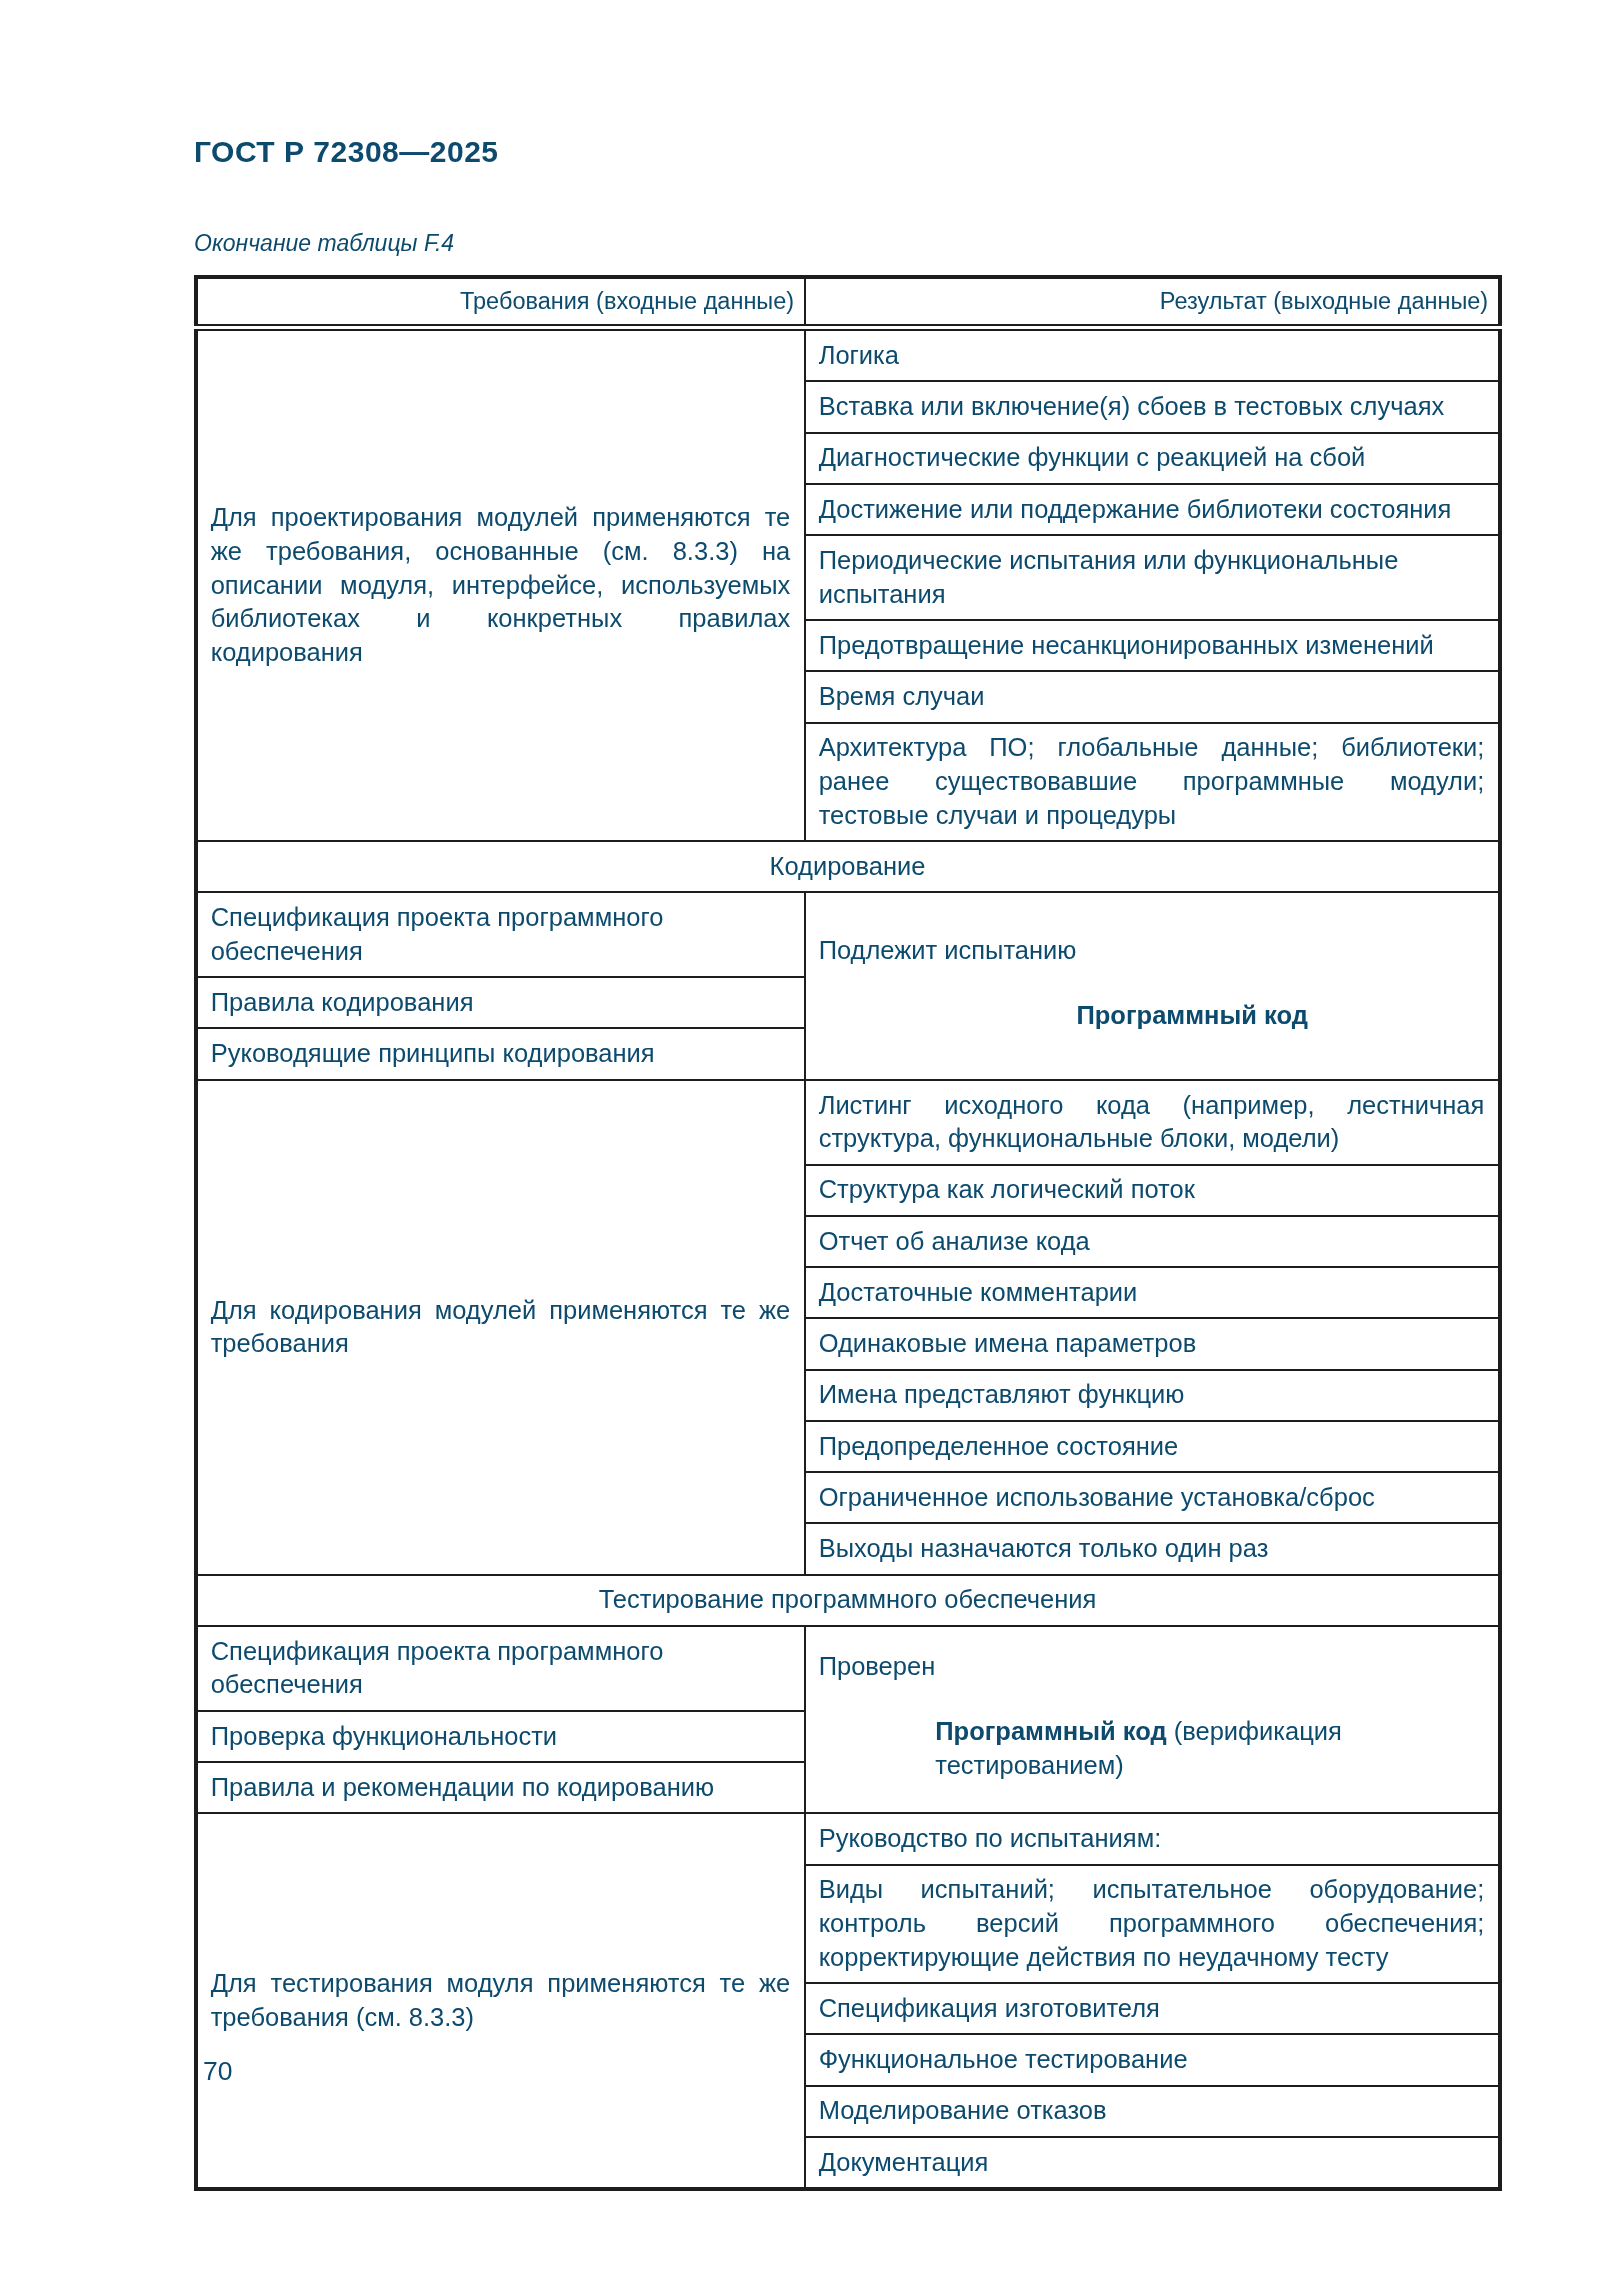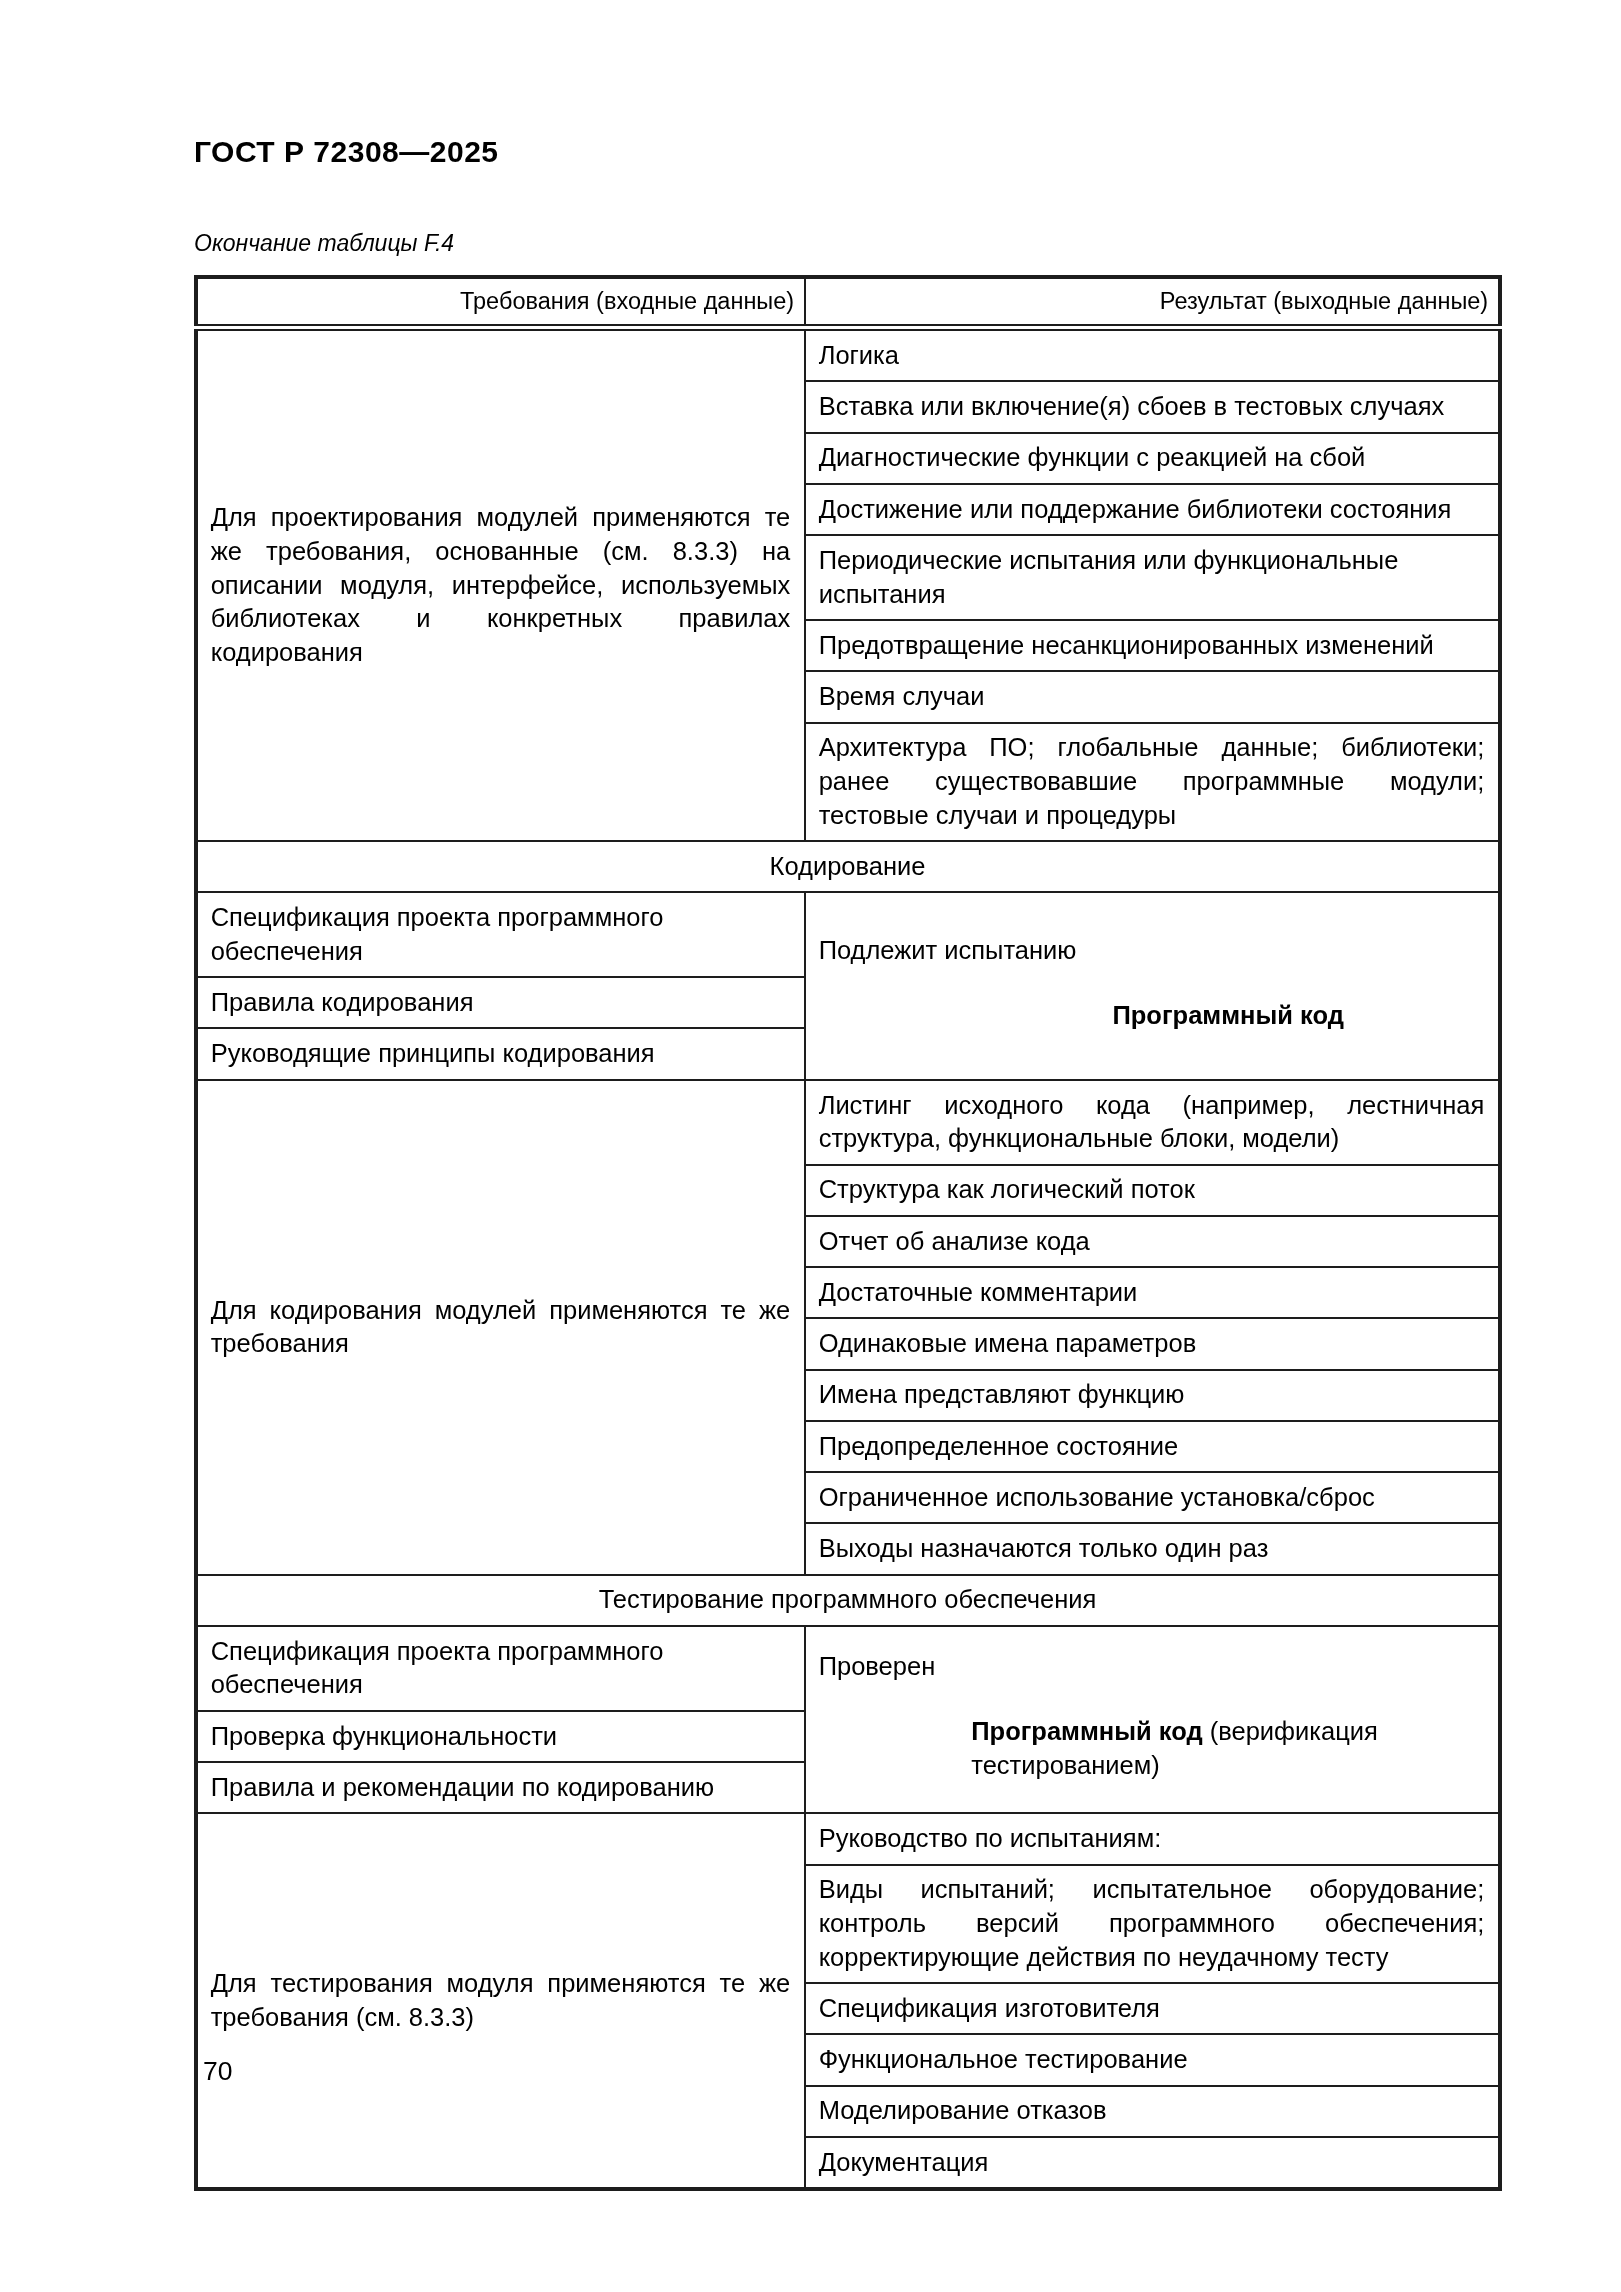--- a/index.html
+++ b/index.html
@@ -3,21 +3,21 @@
 <meta charset="utf-8">
 <style>
   * { margin: 0; padding: 0; box-sizing: border-box; }
   html, body { background: #e8e8e8; }
   .page {
     position: relative;
     width: 1621px;
     height: 2293px;
     margin: 0 auto;
     background: #ffffff;
-    color: #000000;
+    color: #0c4a6e;
     font-family: "Liberation Sans", sans-serif;
   }
   .content {
     position: absolute;
     left: 194px;
     top: 135px;
     width: 1308px;
   }
   .doc-code {
     font-size: 30px;
@@ -66,21 +66,21 @@
   }
   
   td.section-cell {
     text-align: center;
     height: 45px;
     font-size: 25.5px;
   }
   
   td.merged-out { vertical-align: top; padding-top: 9.8px; }
   .merged-inner { display: flex; flex-direction: row; }
-  .artifact-line { margin-top: 65px; padding-bottom: 5.9px; margin-left: 36px; }
+  .artifact-line { margin-top: 65px; padding-bottom: 5.9px; }
   .bold { font-weight: bold; }
   .page-number {
     position: absolute;
     left: 203px;
     top: 2056px;
     font-size: 26.5px;
   }
 </style>
 </head>
 <body>

